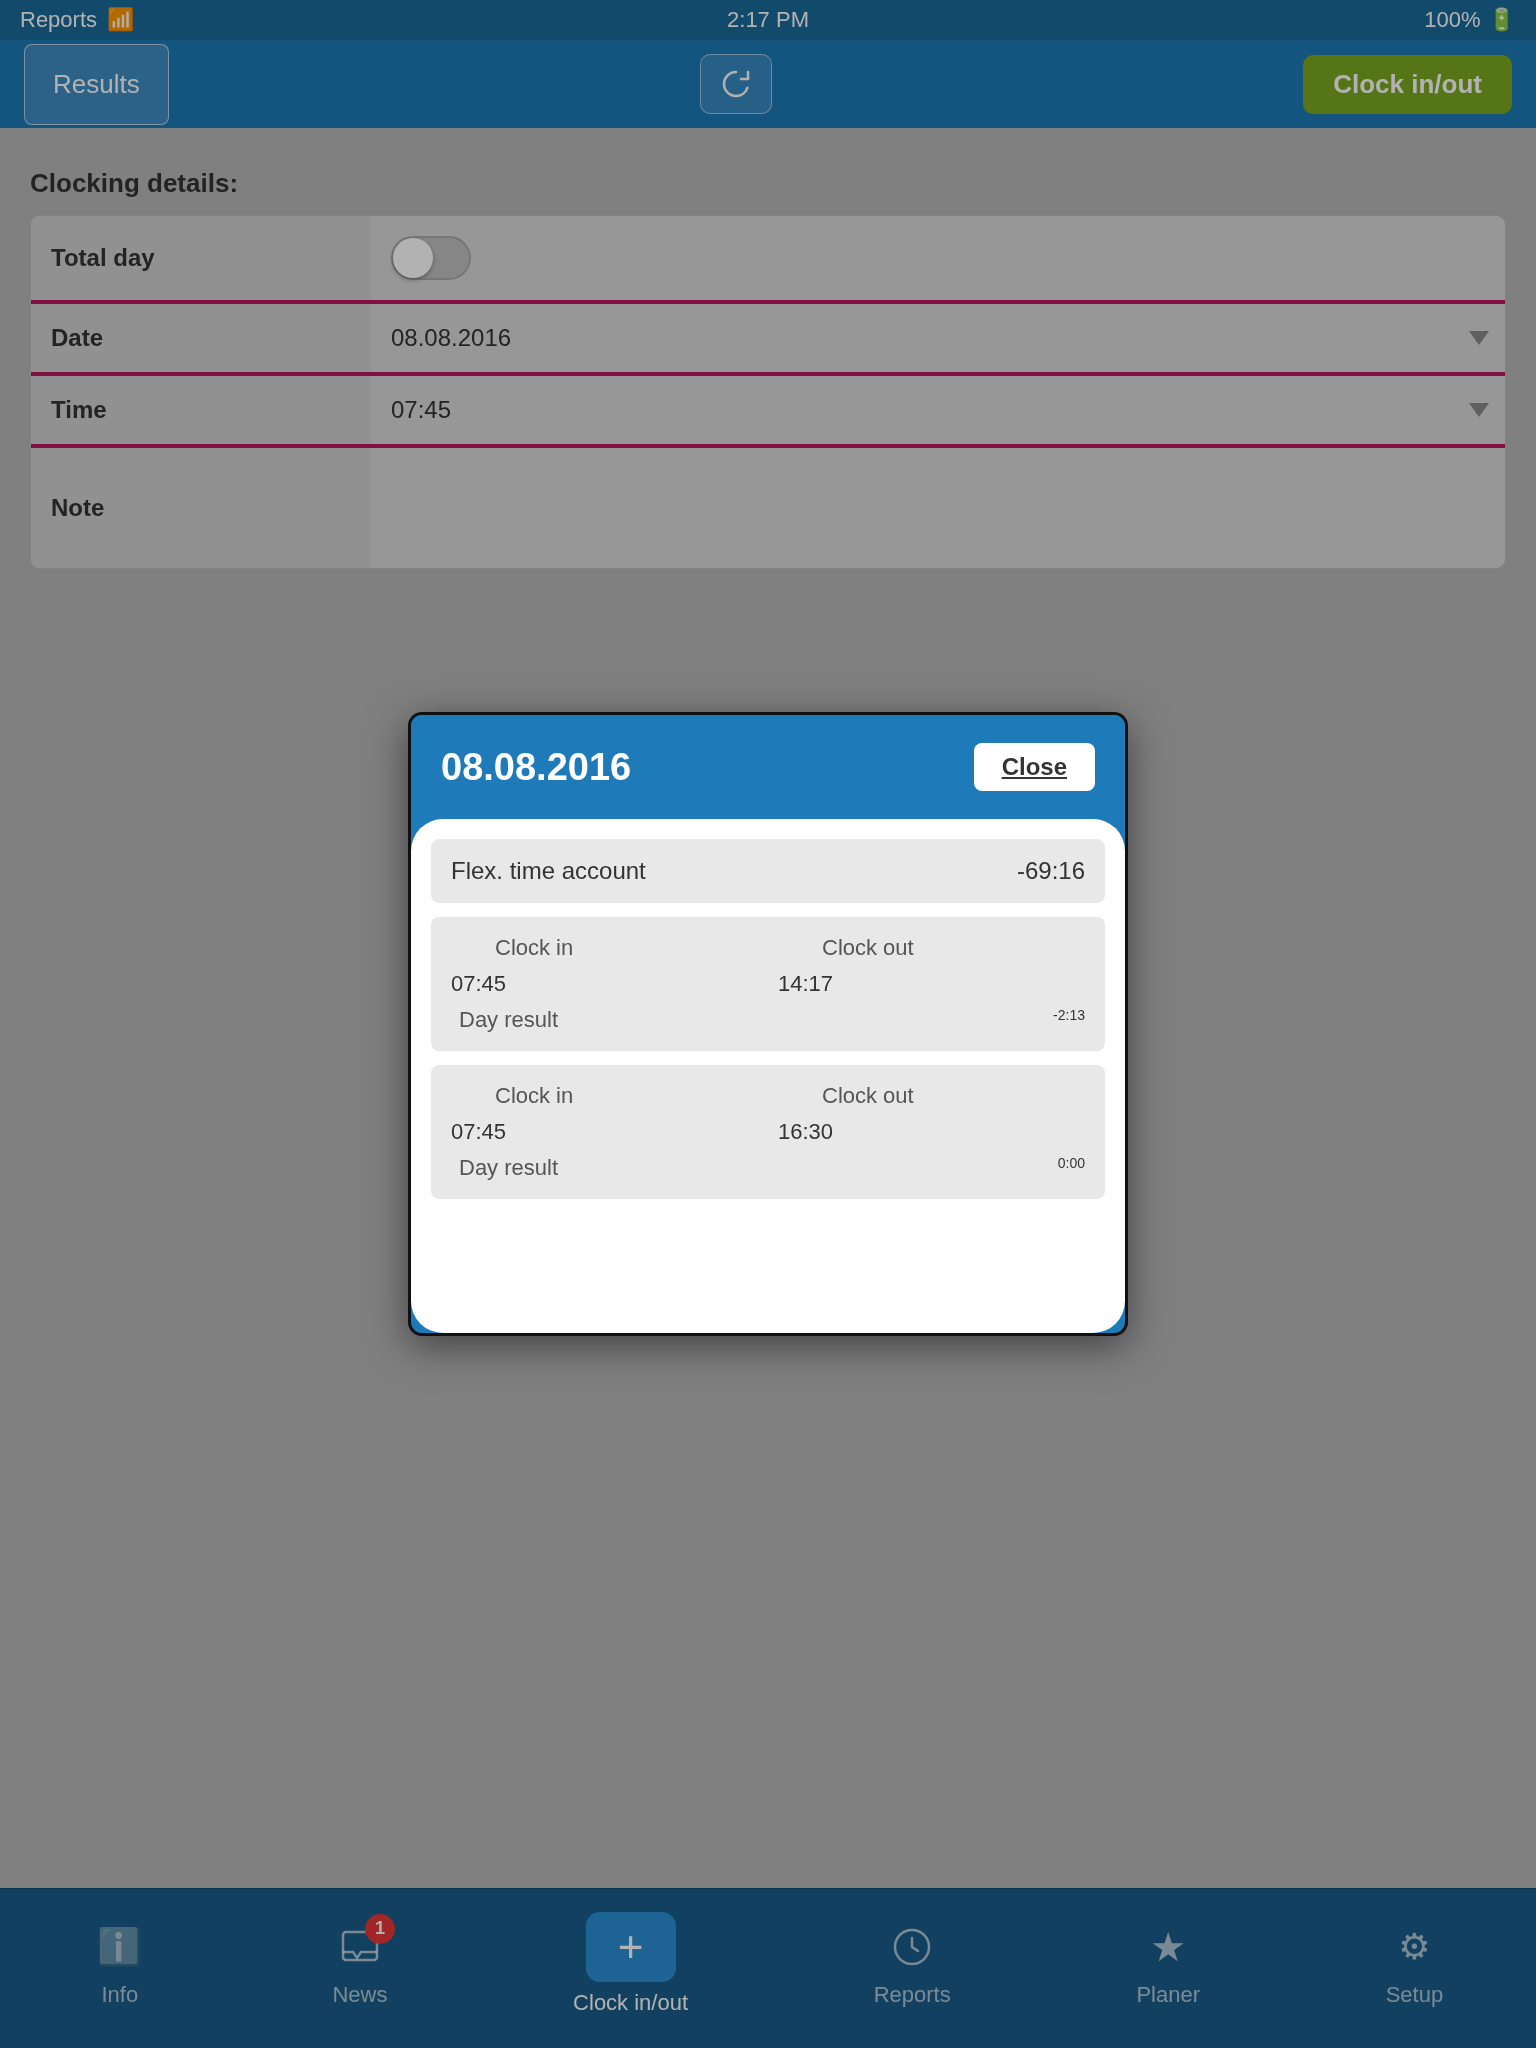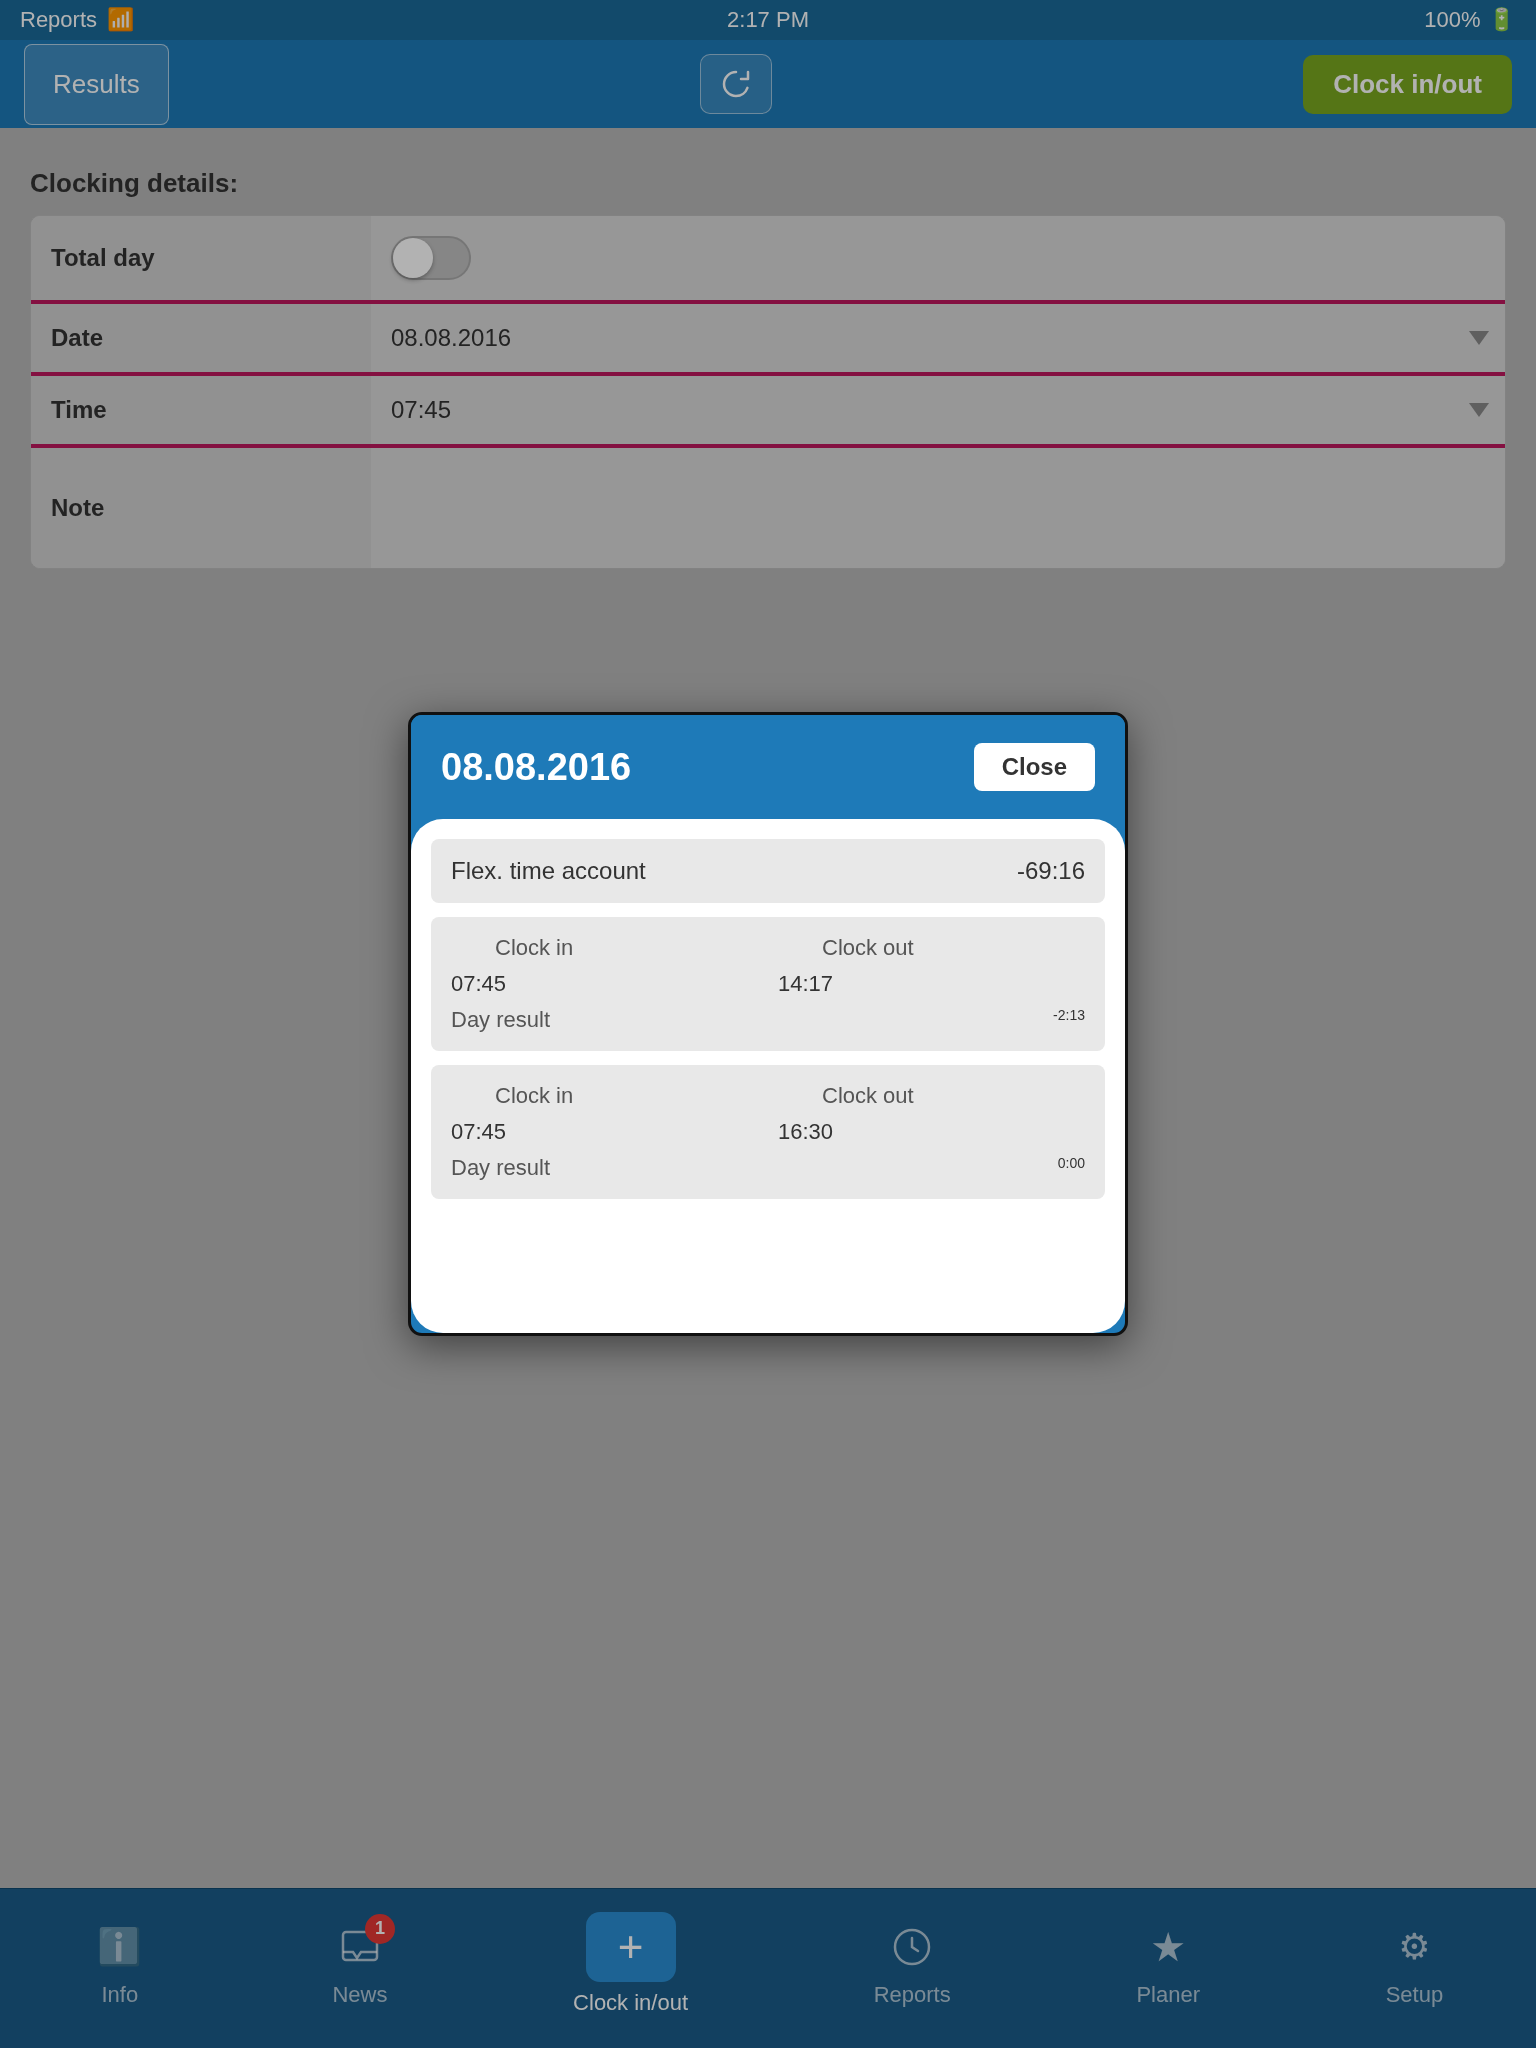--- a/index.html
+++ b/index.html
@@ -208,20 +208,21 @@
 
     .modal-close-btn {
       background: white;
       border: none;
       border-radius: 8px;
       font-size: 24px;
       font-weight: 600;
       color: #333;
       padding: 10px 28px;
       cursor: pointer;
+      text-decoration: underline;
     }
 
     .modal-body {
       background: white;
       padding: 20px;
       display: flex;
       flex-direction: column;
       gap: 14px;
       border-radius: 32px;
     }
@@ -254,20 +255,21 @@
 
     .clocking-block .value {
       font-size: 22px;
       color: #333;
     }
 
     .clocking-block .day-result-label {
       font-size: 22px;
       color: #555;
       grid-column: 1;
+      margin-left: 8px;
     }
 
     .clocking-block .day-result-value {
       font-size: 14px;
       color: #333;
       grid-column: 2;
       text-align: right;
     }
 
     

